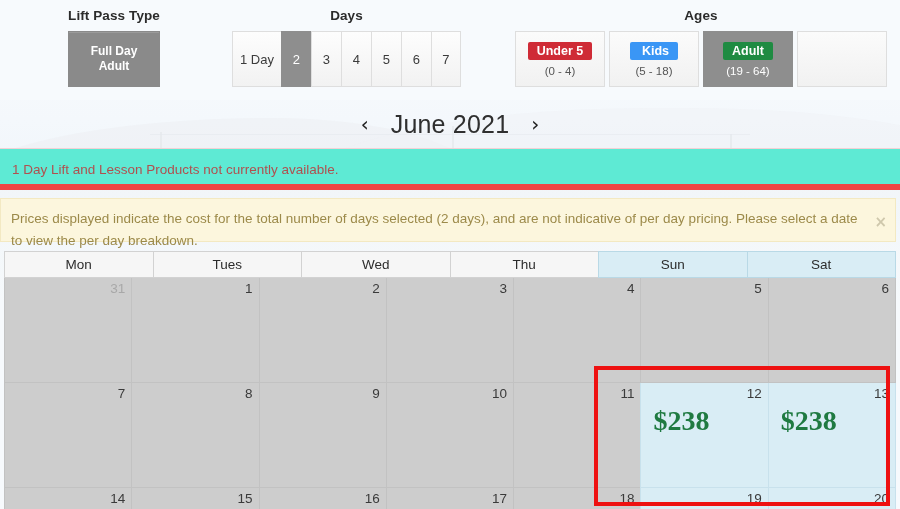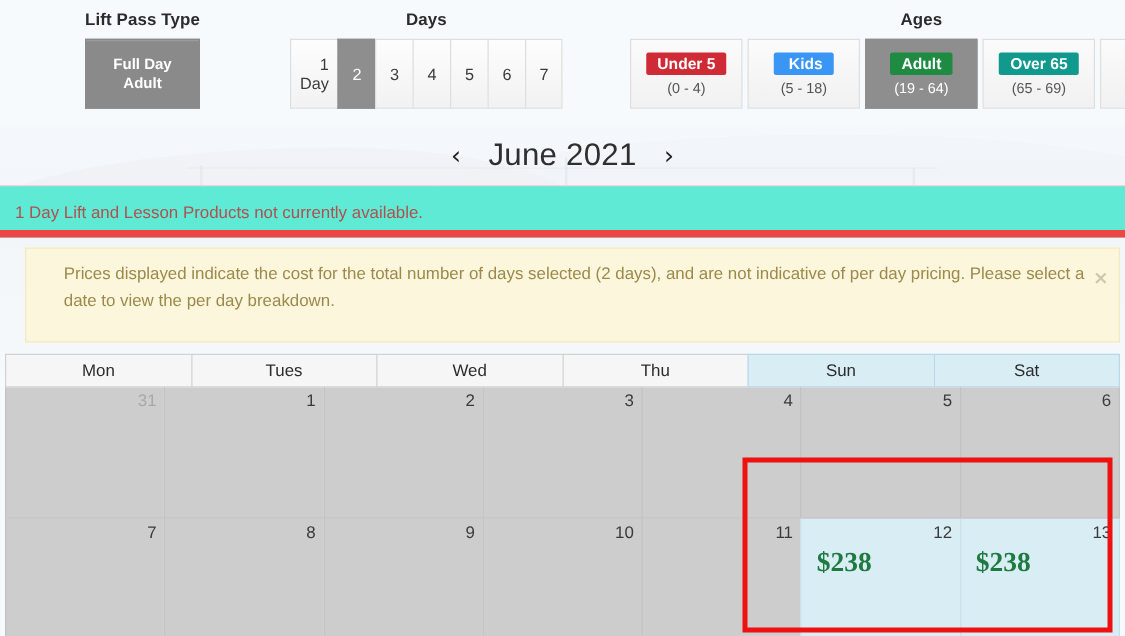--- a/index.html
+++ b/index.html
@@ -144,23 +144,23 @@
   }
   #alert-danger {
     background:#5eead4; color:#b0504f;
     border-top:1px solid #f2d2d5; border-bottom:6px solid #ef4444;
     height: 42px;
     padding-top: 10px;
   }
   #alert-warning {
     background:#fcf6dd; color:#9c8a4a;
     border:1px solid #f3e9c2;
-    margin: 8px 4px 0 20px;
-    height: 76px;
-    padding: 9px 26px 9px 30px;
+    margin: 8px 4px 0 0;
+    height: 44px;
+    padding: 9px 26px 9px 10px;
   }
   #alert-warning-close {
     position:absolute; right:8px; top:12px;
     color:#cfc8ac; font-size:15px; font-weight:bold; cursor:pointer;
     font-family:"DejaVu Sans", sans-serif;
   }
 
   
   #calendar {
     position: relative; z-index: 2;
@@ -193,21 +193,21 @@
   .cal-cell.available { background:#d9edf5; border-color:#c8e1ec; }
   .cal-cell.available.weekendcol { background:#d9edf5; }
   .day-num {
     position:absolute; top:3px; right:6px;
     font-size: 13.5px; color:#3a3a3a;
   }
   .cal-cell.othermonth .day-num { color:#a8a8a8; }
   .price {
     position:absolute; left:12px; top:22px;
     font-family:"Liberation Serif", serif;
-    font-weight:bold; font-size:22px;
+    font-weight:bold; font-size:28px;
     color:#1f7a41;
   }
 
   
   #selection-box {
     position:absolute;
     left: 594px; top: 366px;
     width: 296px; height: 140px;
     border: 4px solid #ee1111;
     z-index: 5;
@@ -268,24 +268,20 @@
           <div class="age-range">(0 - 4)</div>
         </div>
         <div class="age-btn">
           <div class="age-pill" style="background: rgb(58, 150, 245); padding-left: 12px;">Kids</div>
           <div class="age-range">(5 - 18)</div>
         </div>
         <div class="age-btn selected">
           <div class="age-pill" style="background: rgb(31, 139, 66);">Adult</div>
           <div class="age-range">(19 - 64)</div>
         </div>
-        <div class="age-btn">
-          <div class="age-pill" style="background: rgb(17, 153, 142);">Over 65</div>
-          <div class="age-range">(65 - 69)</div>
-        </div>
         <div class="age-btn"></div>
       </div>
   </div>
 
 </div>
 
 <div id="month-nav">
   <span class="nav-arrow">‹</span>
   <span id="month-label">June 2021</span>
   <span class="nav-arrow">›</span>

